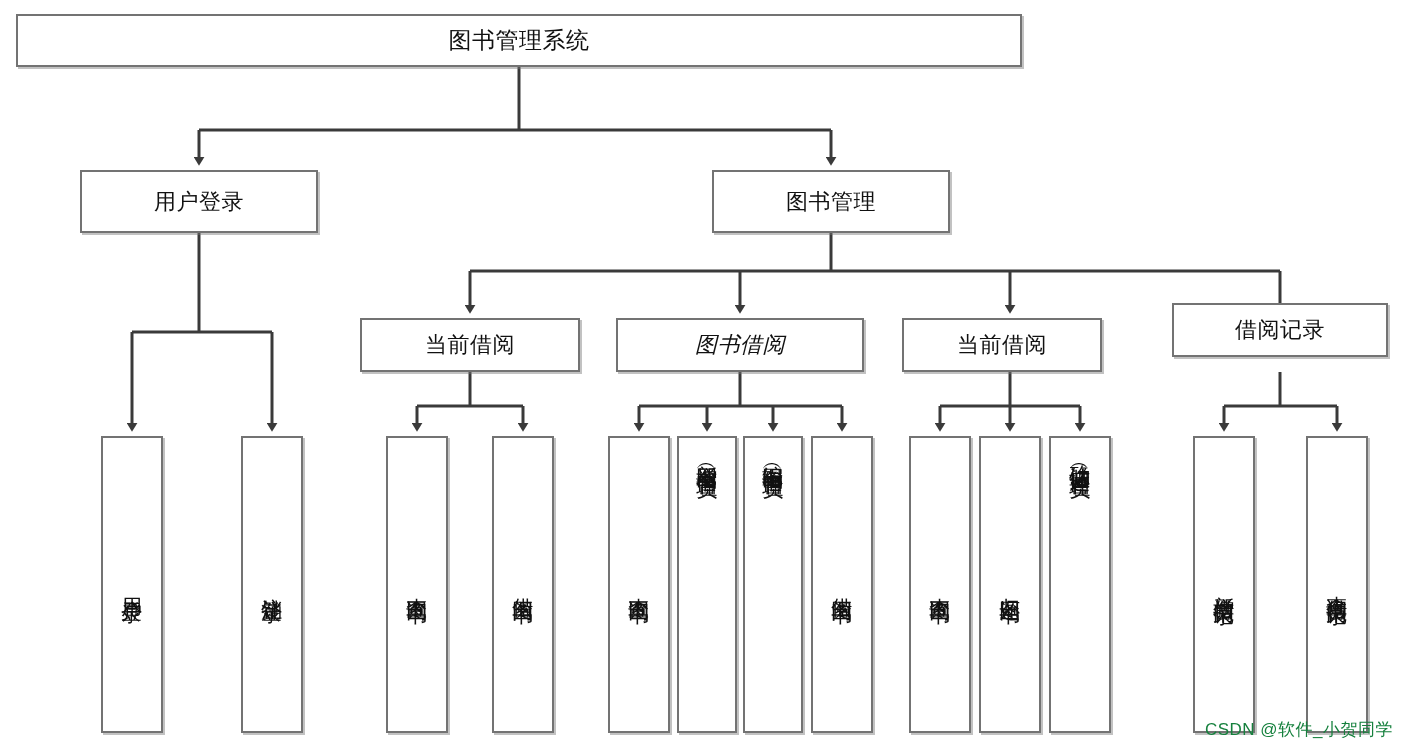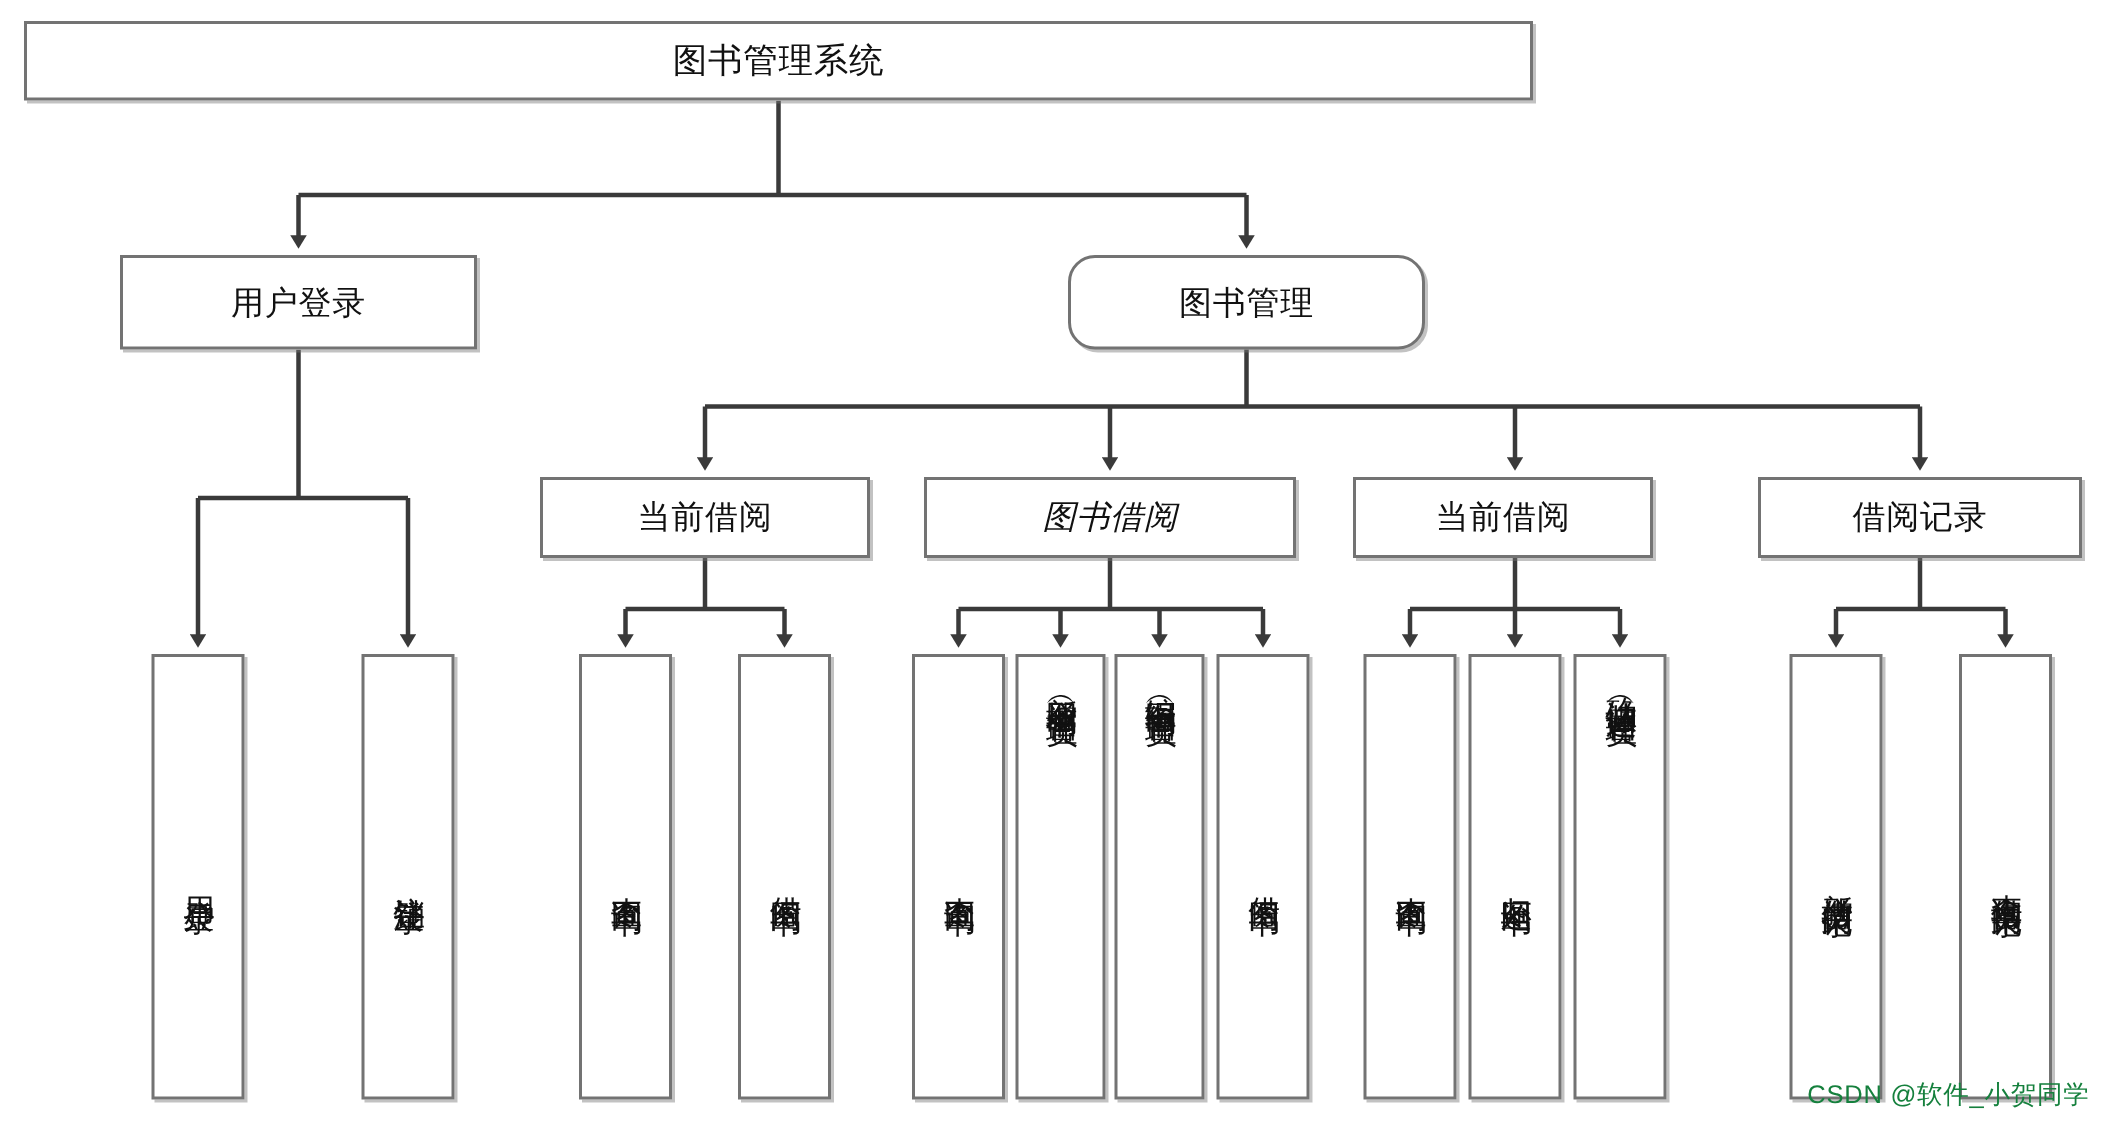--- a/index.html
+++ b/index.html
@@ -135,34 +135,34 @@
     </g>
   </svg>
 
   <div class="node root horiz" style="left:16px; top:14px; width:1006px; height:53px;">
     <span class="label">图书管理系统</span>
   </div>
 
   <div class="node horiz" style="left:80px; top:170px; width:238px; height:63px;">
     <span class="label">用户登录</span>
   </div>
-  <div class="node horiz" style="left:712px; top:170px; width:238px; height:63px;border-radius:18px;">
+  <div class="node horiz" style="left:712px; top:170px; width:238px; height:63px;">
     <span class="label">图书管理</span>
   </div>
 
   <div class="node horiz" style="left:360px; top:318px; width:220px; height:54px;">
     <span class="label">当前借阅</span>
   </div>
   <div class="node horiz" style="left:616px; top:318px; width:248px; height:54px;font-style:italic;">
     <span class="label">图书借阅</span>
   </div>
   <div class="node horiz" style="left:902px; top:318px; width:200px; height:54px;">
     <span class="label">当前借阅</span>
   </div>
-  <div class="node horiz" style="left:1172px; top:318px; width:216px; height:54px;">
+  <div class="node horiz" style="left:1172px; top:303px; width:216px; height:54px;">
     <span class="label">借阅记录</span>
   </div>
 
   <div class="node vert centered" style="left:101px; top:436px; width:62px; height:297px;">
     <span class="label">用户登录</span>
   </div>
   <div class="node vert centered" style="left:241px; top:436px; width:62px; height:297px;">
     <span class="label">注销登录</span>
   </div>
 

